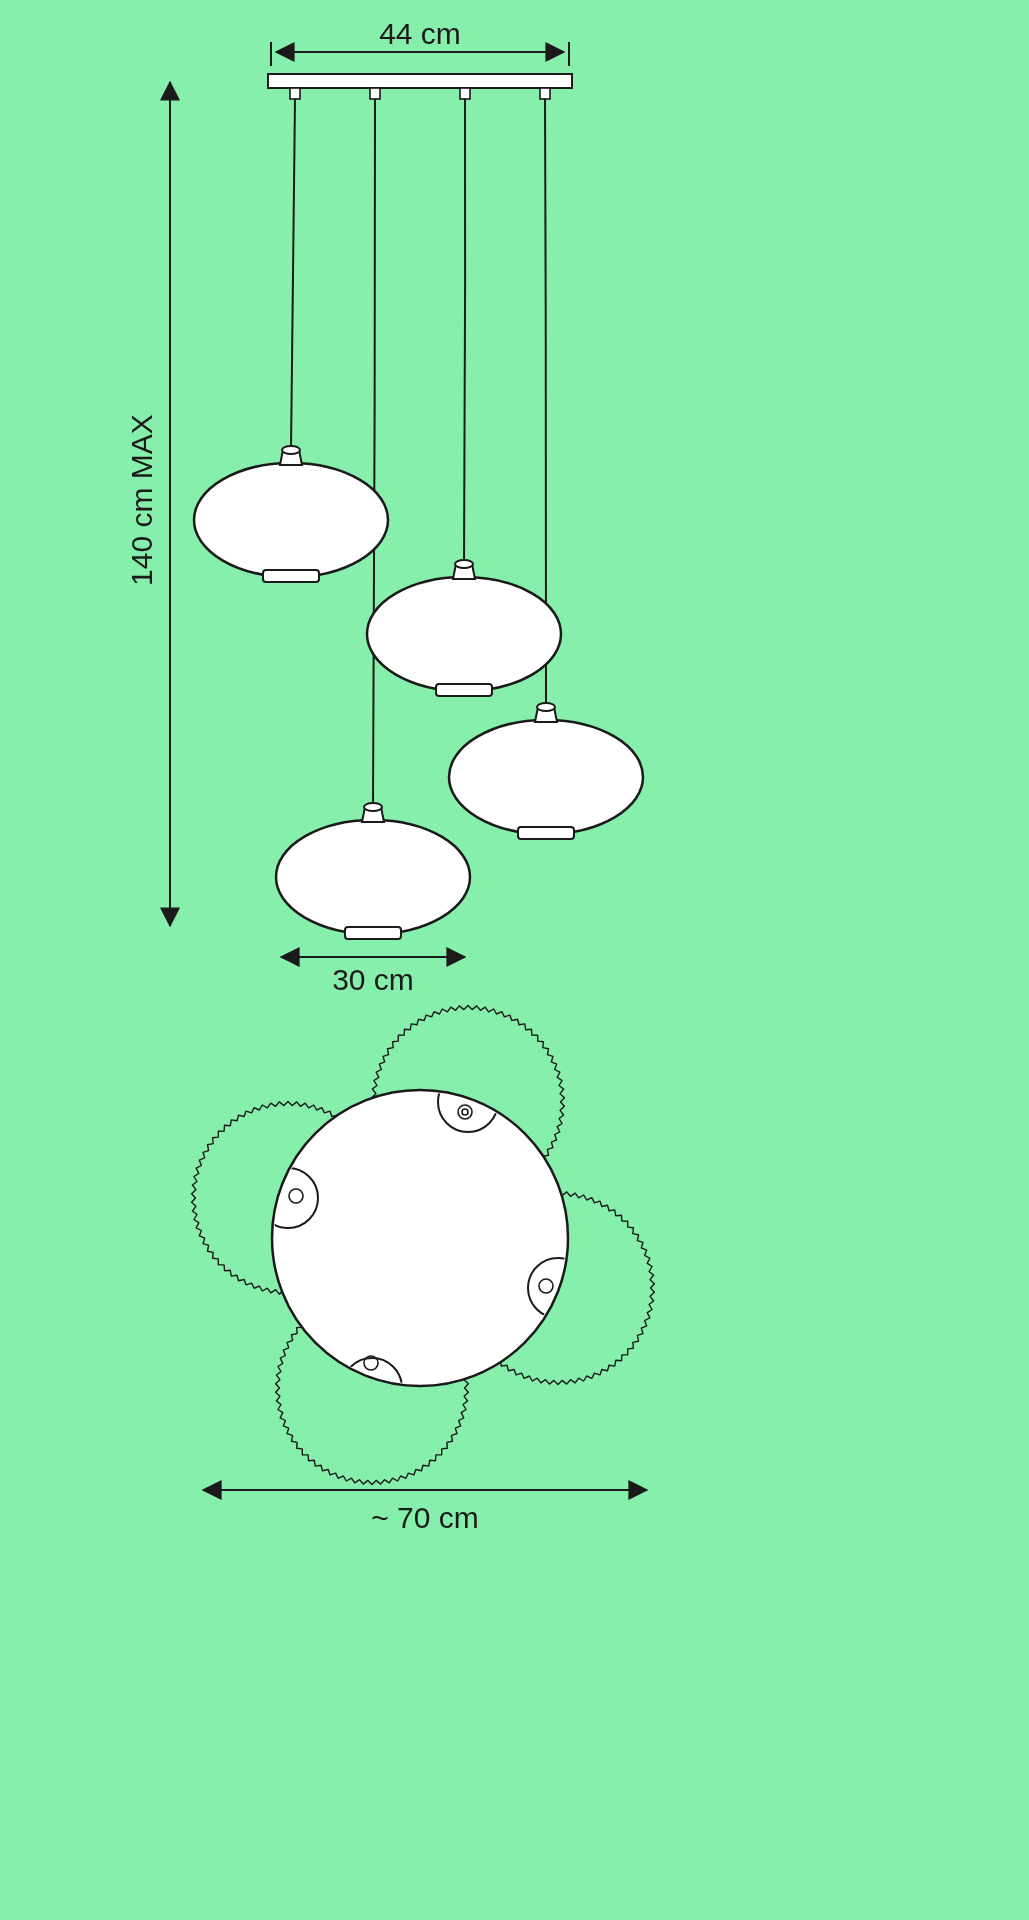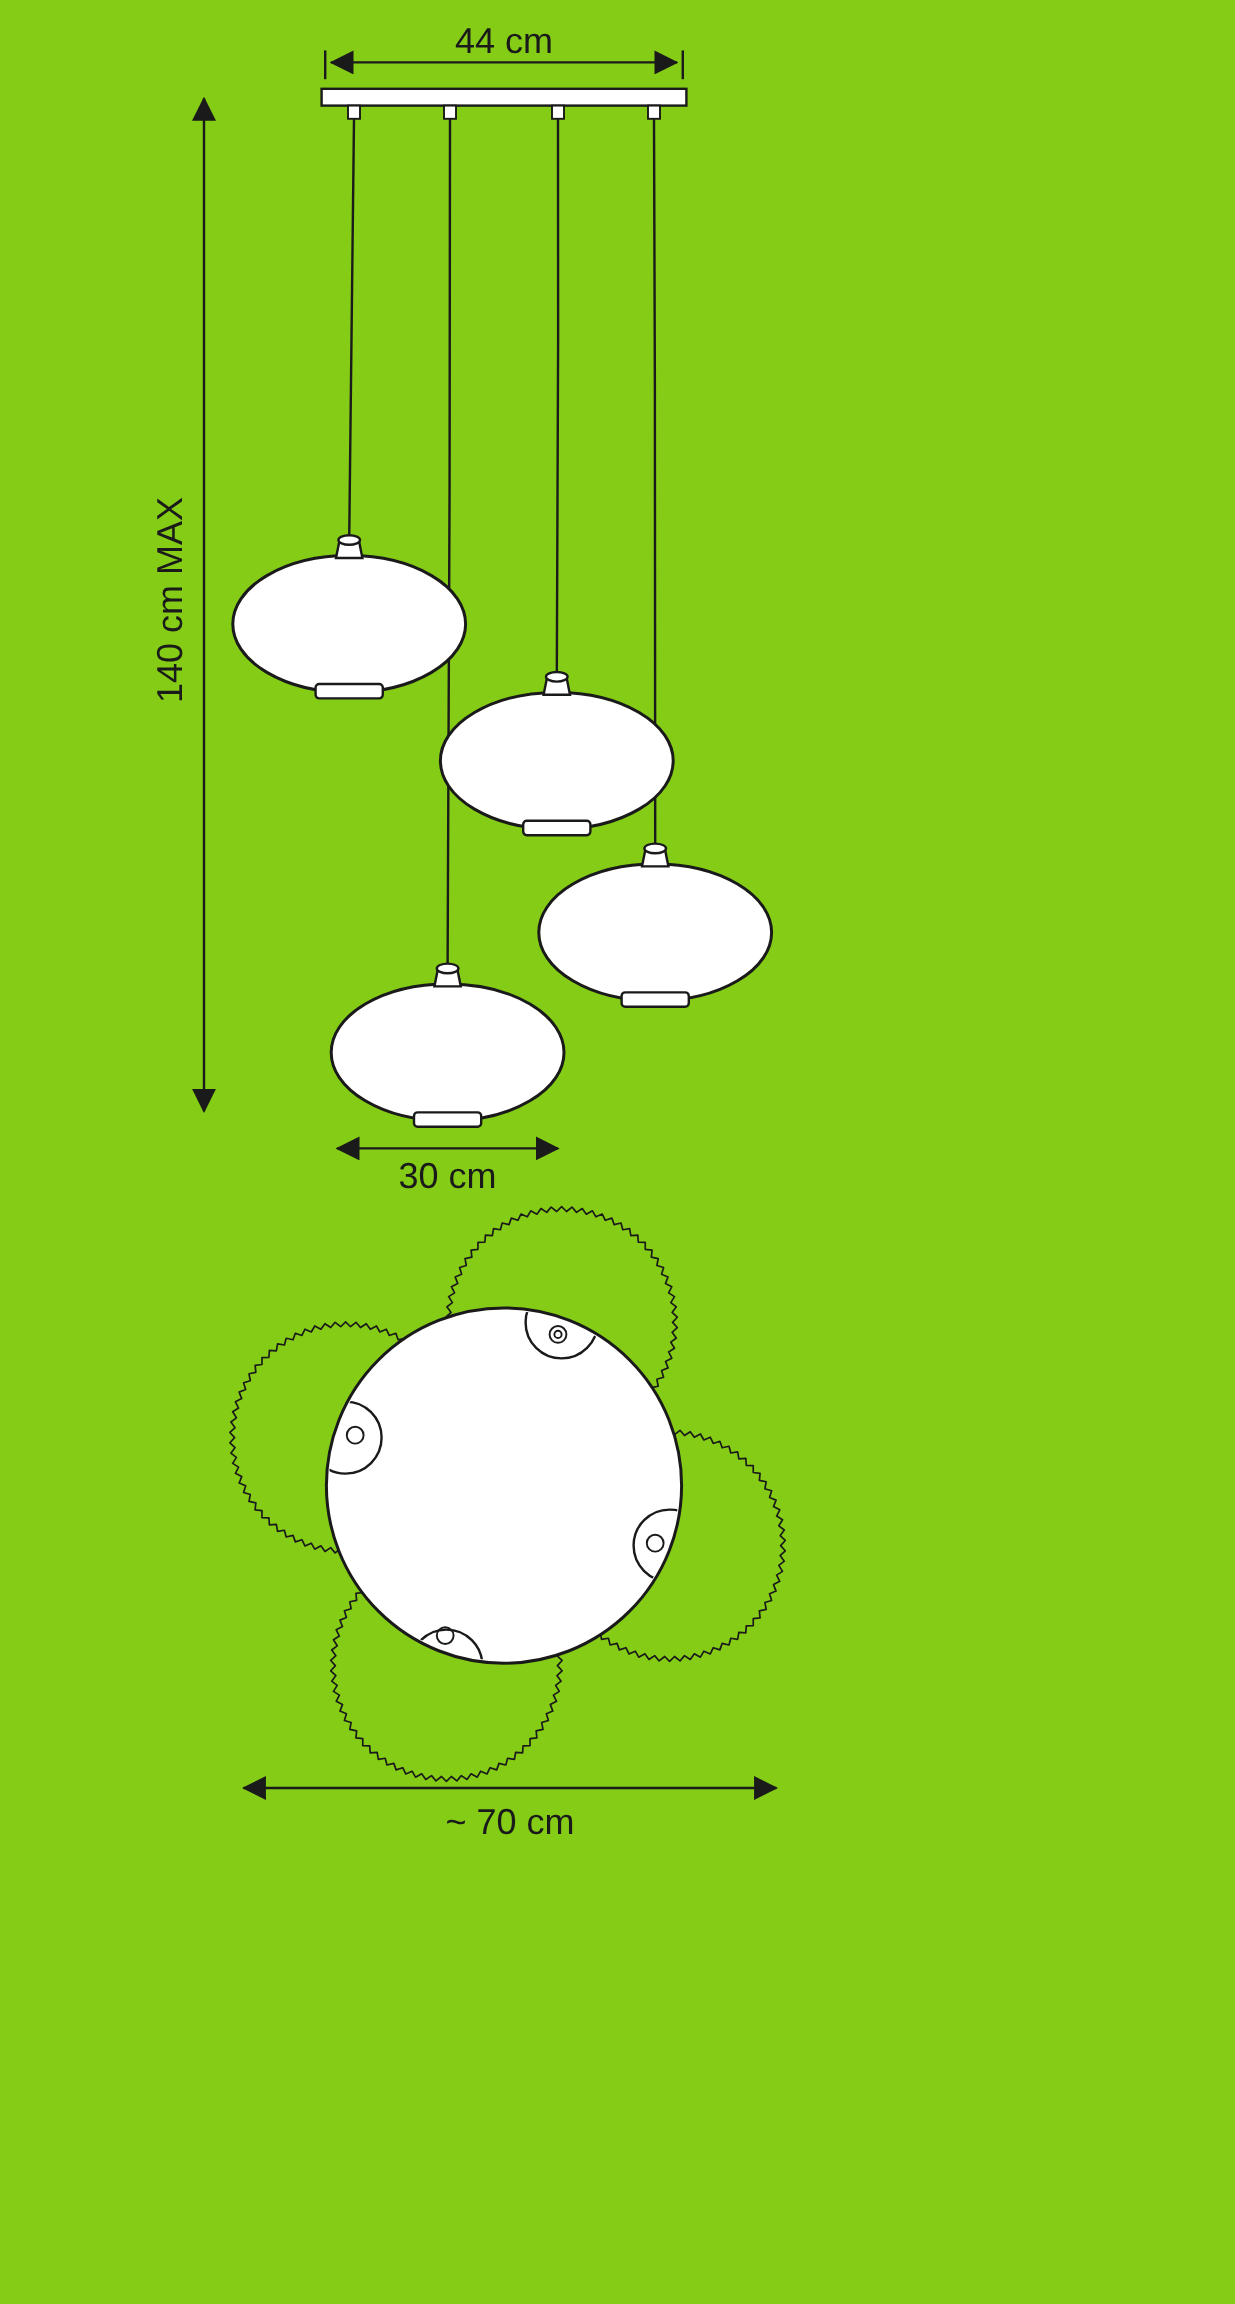--- a/index.html
+++ b/index.html
@@ -3,21 +3,21 @@
 <meta charset="utf-8">
 <style>
   html, body {
     margin: 0;
     padding: 0;
     background: #ffffff;
   }
   .canvas {
     width: 1029px;
     height: 1920px;
-    background: #84cc16;
+    background: #86efac;
     position: relative;
     font-family: "Liberation Sans", sans-serif;
   }
   svg { display: block; }
   .line     { stroke: #1a1a1a; fill: none; }
   .thick    { stroke-width: 2.5; }
   .mid      { stroke-width: 2; }
   .thin     { stroke-width: 1.6; }
   .whitefill{ fill: #ffffff; }
   .dim      { stroke: #1a1a1a; stroke-width: 2; fill: none; }

